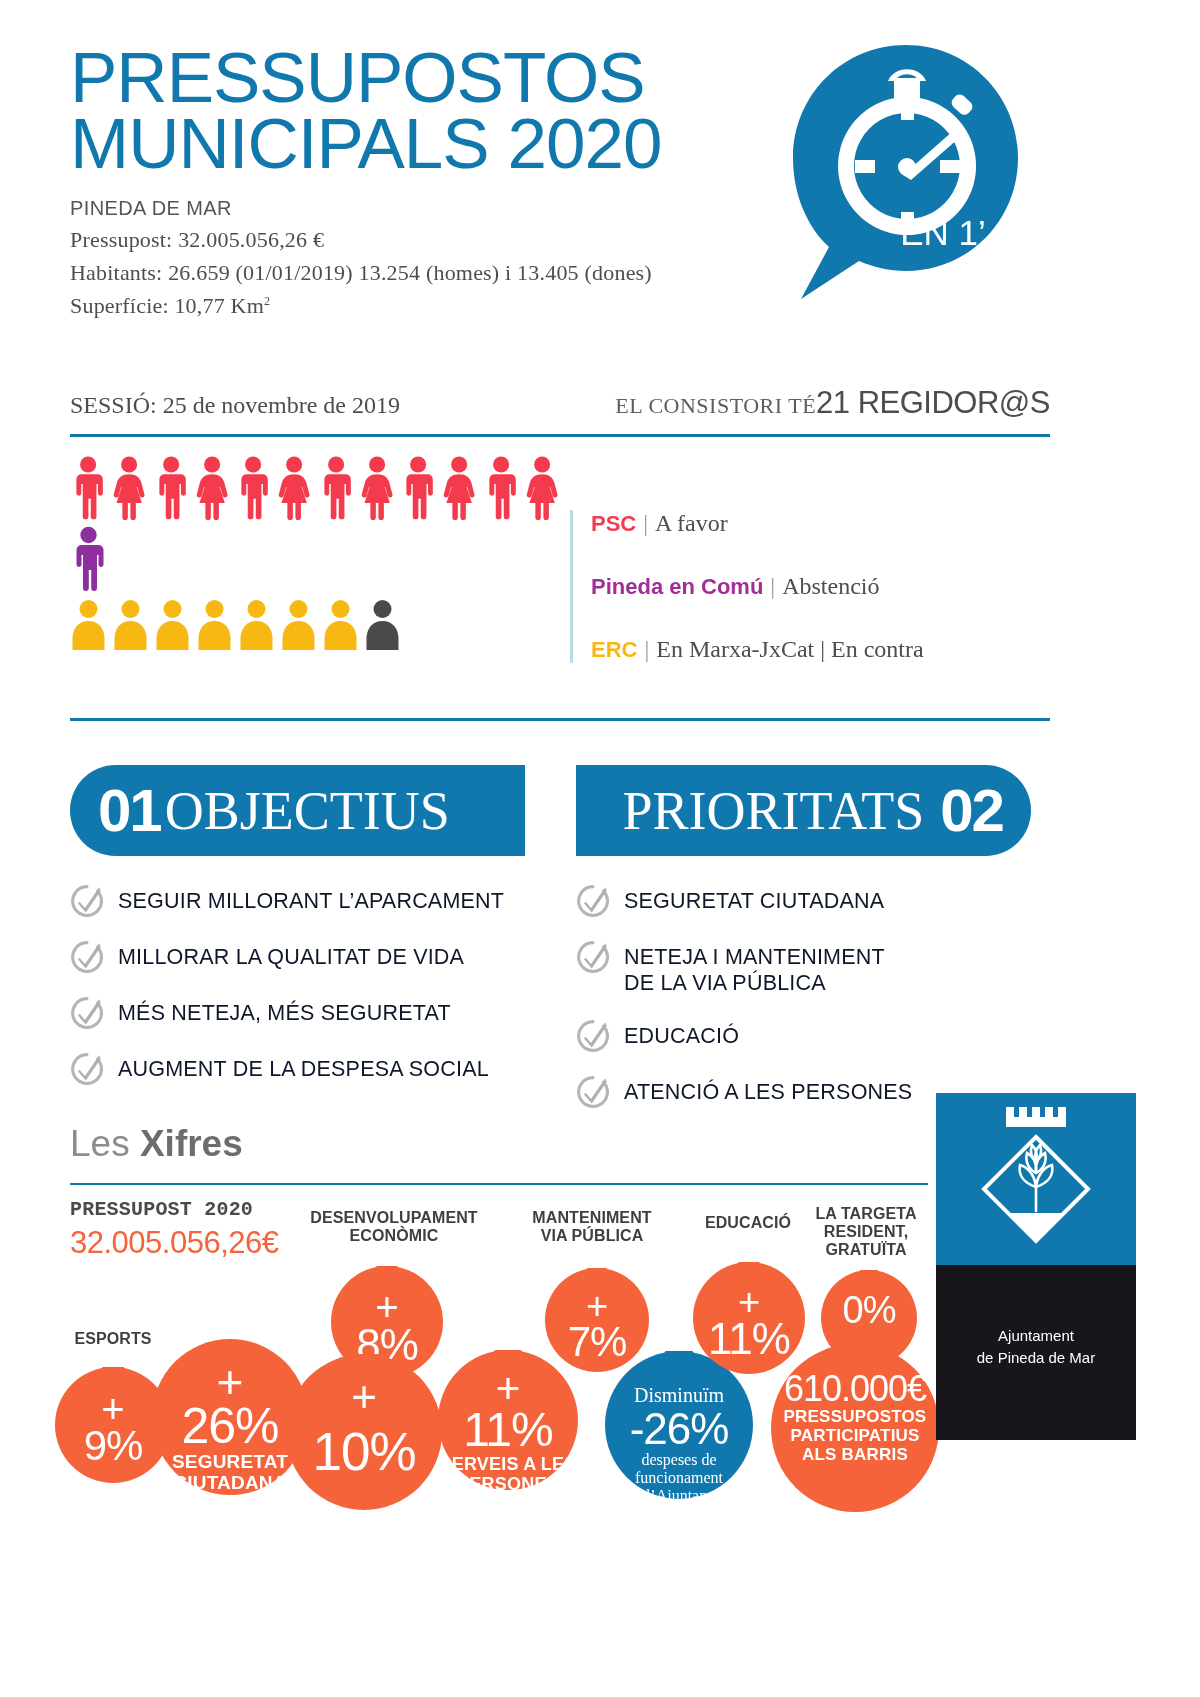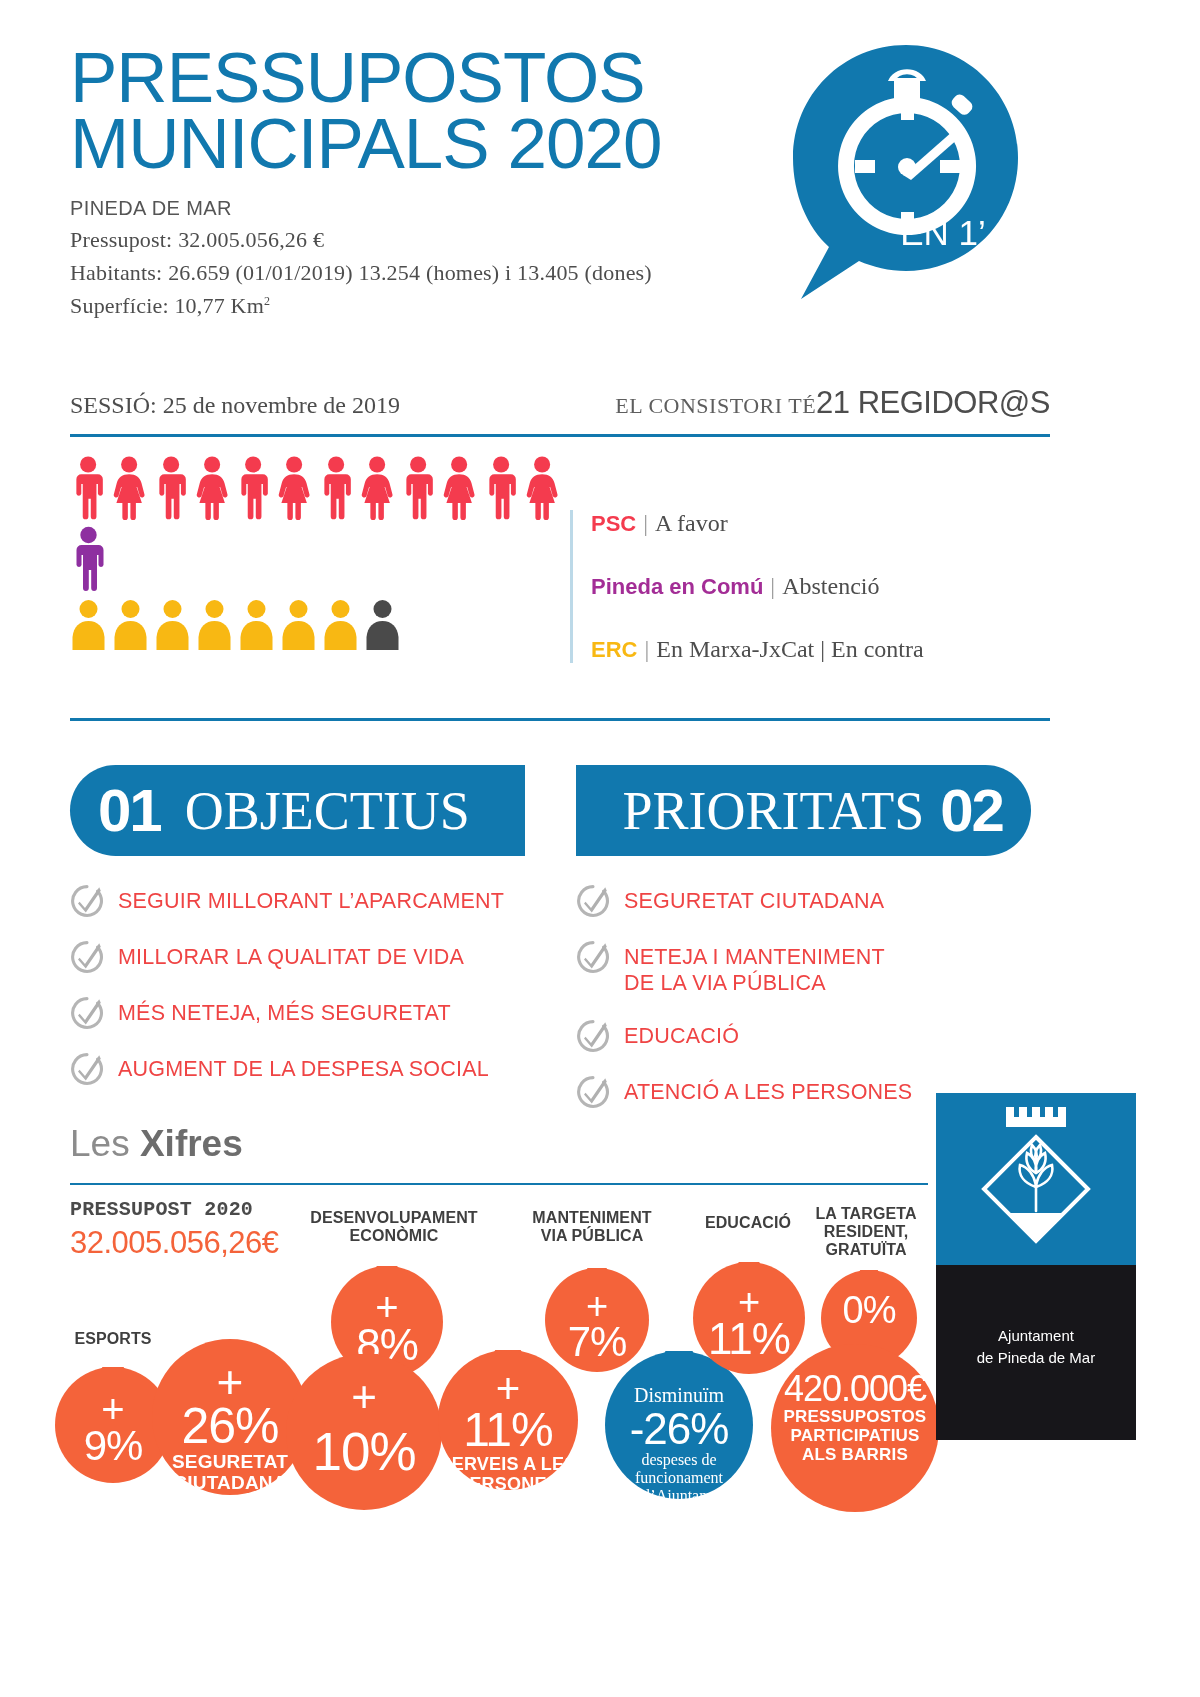--- a/index.html
+++ b/index.html
@@ -61,26 +61,26 @@
   
   #sec-objectius { position:absolute; left:70px; top:765px; width:455px; }
   #sec-prioritats { position:absolute; left:576px; top:765px; width:455px; }
   .pill { height:91px; background:#1178ae; display:flex; align-items:center; }
   .pill.left { border-radius:46px 0 0 46px; padding-left:28px; }
   .pill.right { border-radius:0 46px 46px 0; padding-right:28px; justify-content:flex-end; }
   .pill .num { font-family:"Liberation Sans", sans-serif; font-weight:700;
      font-size:60px; color:#ffffff; letter-spacing:-2px; }
   .pill .word { font-family:"Liberation Serif", serif; font-size:54px;
      color:#ffffff; letter-spacing:0px; font-weight:400; }
-  .pill.left .word { margin-left:24px; }
+  .pill.left .word { margin-left:4px; }
   .pill.right .num { margin-left:16px; }
 
   .check-list { margin-top:28px; }
   .check-item { display:flex; align-items:flex-start; margin-bottom:22px; }
-  .check-item .lbl { font-size:21.5px; color:#ef4444; letter-spacing:.2px;
+  .check-item .lbl { font-size:21.5px; color:#0f172a; letter-spacing:.2px;
      line-height:1.2; padding-top:5px; }
   .check-icon { flex:0 0 auto; width:34px; height:34px; margin-right:14px; }
 
   
   #xifres-title { position:absolute; left:70px; top:1123px;
      font-size:37px; color:#8c8c8c; font-weight:400; }
   #xifres-title b { color:#6d6d6d; font-weight:700; }
 
   #budget-block { position:absolute; left:70px; top:1198px; }
   #budget-label { font-size:20px; font-weight:700; color:#4a4a4a; letter-spacing:.2px;font-family:Liberation Mono, monospace; }
@@ -438,21 +438,21 @@
         <span class="bignum" style="font-size:38px;line-height:1.0;">0%</span>
       </div>
     </div>
     <div class="cap" style="left:756px;top:15px;width:220px;">LA TARGETA<br>RESIDENT,<br>GRATUÏTA</div>
     <div class="bub" style="left:771px;top:154px;width:168px;height:168px;">
       <svg width="168" height="168" viewBox="0 0 168 168" style="position:absolute;left:0;top:0;">
         <path d="M58.8 18.48 L84 -28.560000000000002 L109.2 18.48 Z" fill="#f4633a"></path>
         <circle cx="84" cy="84" r="84" fill="#f4633a"></circle>
       </svg>
       <div class="content" style="top:26.88px;">
-        <span class="bignum" style="font-size:36px;line-height:1.0;">420.000€</span>
+        <span class="bignum" style="font-size:36px;line-height:1.0;">610.000€</span>
         <span class="sub" style="font-size:17px;">PRESSUPOSTOS<br>PARTICIPATIUS<br>ALS BARRIS</span>
       </div>
     </div>
   </div>
 
 <div id="logo-box">
   <div id="logo-top">
     <svg viewBox="0 0 200 172" width="200" height="172">
       <g fill="#ffffff">
         <rect x="70" y="24" width="60" height="10"></rect>

